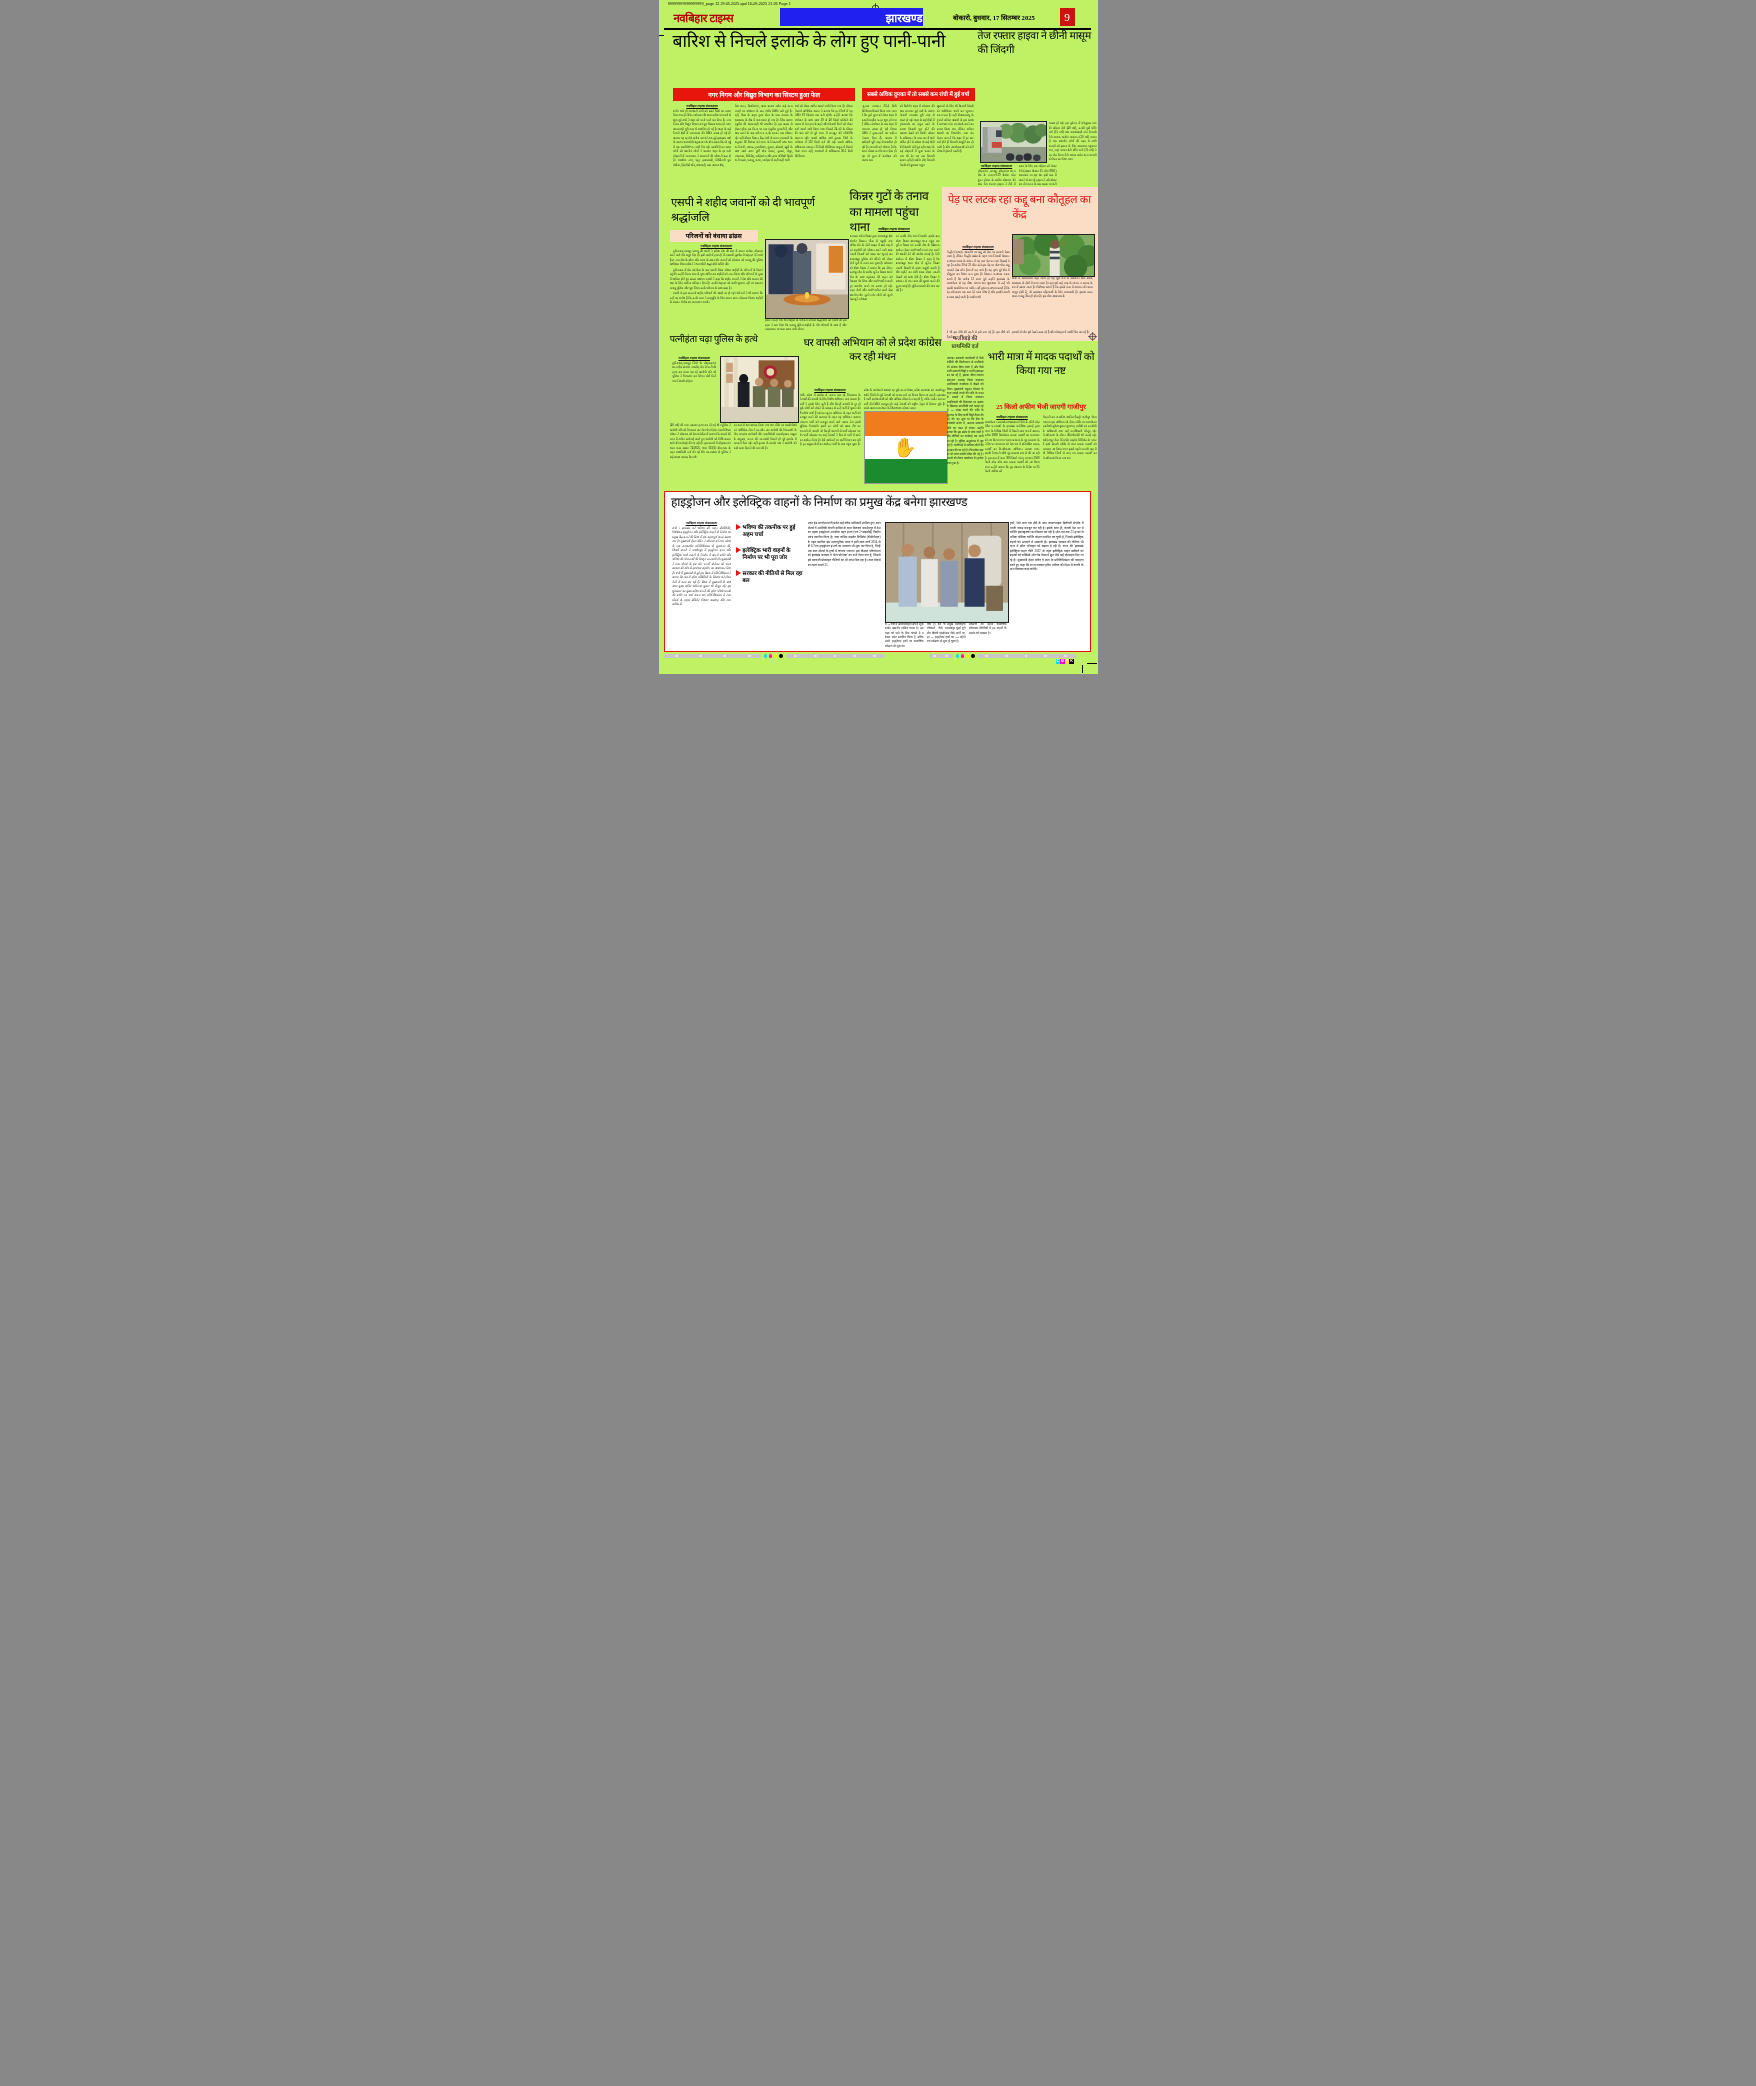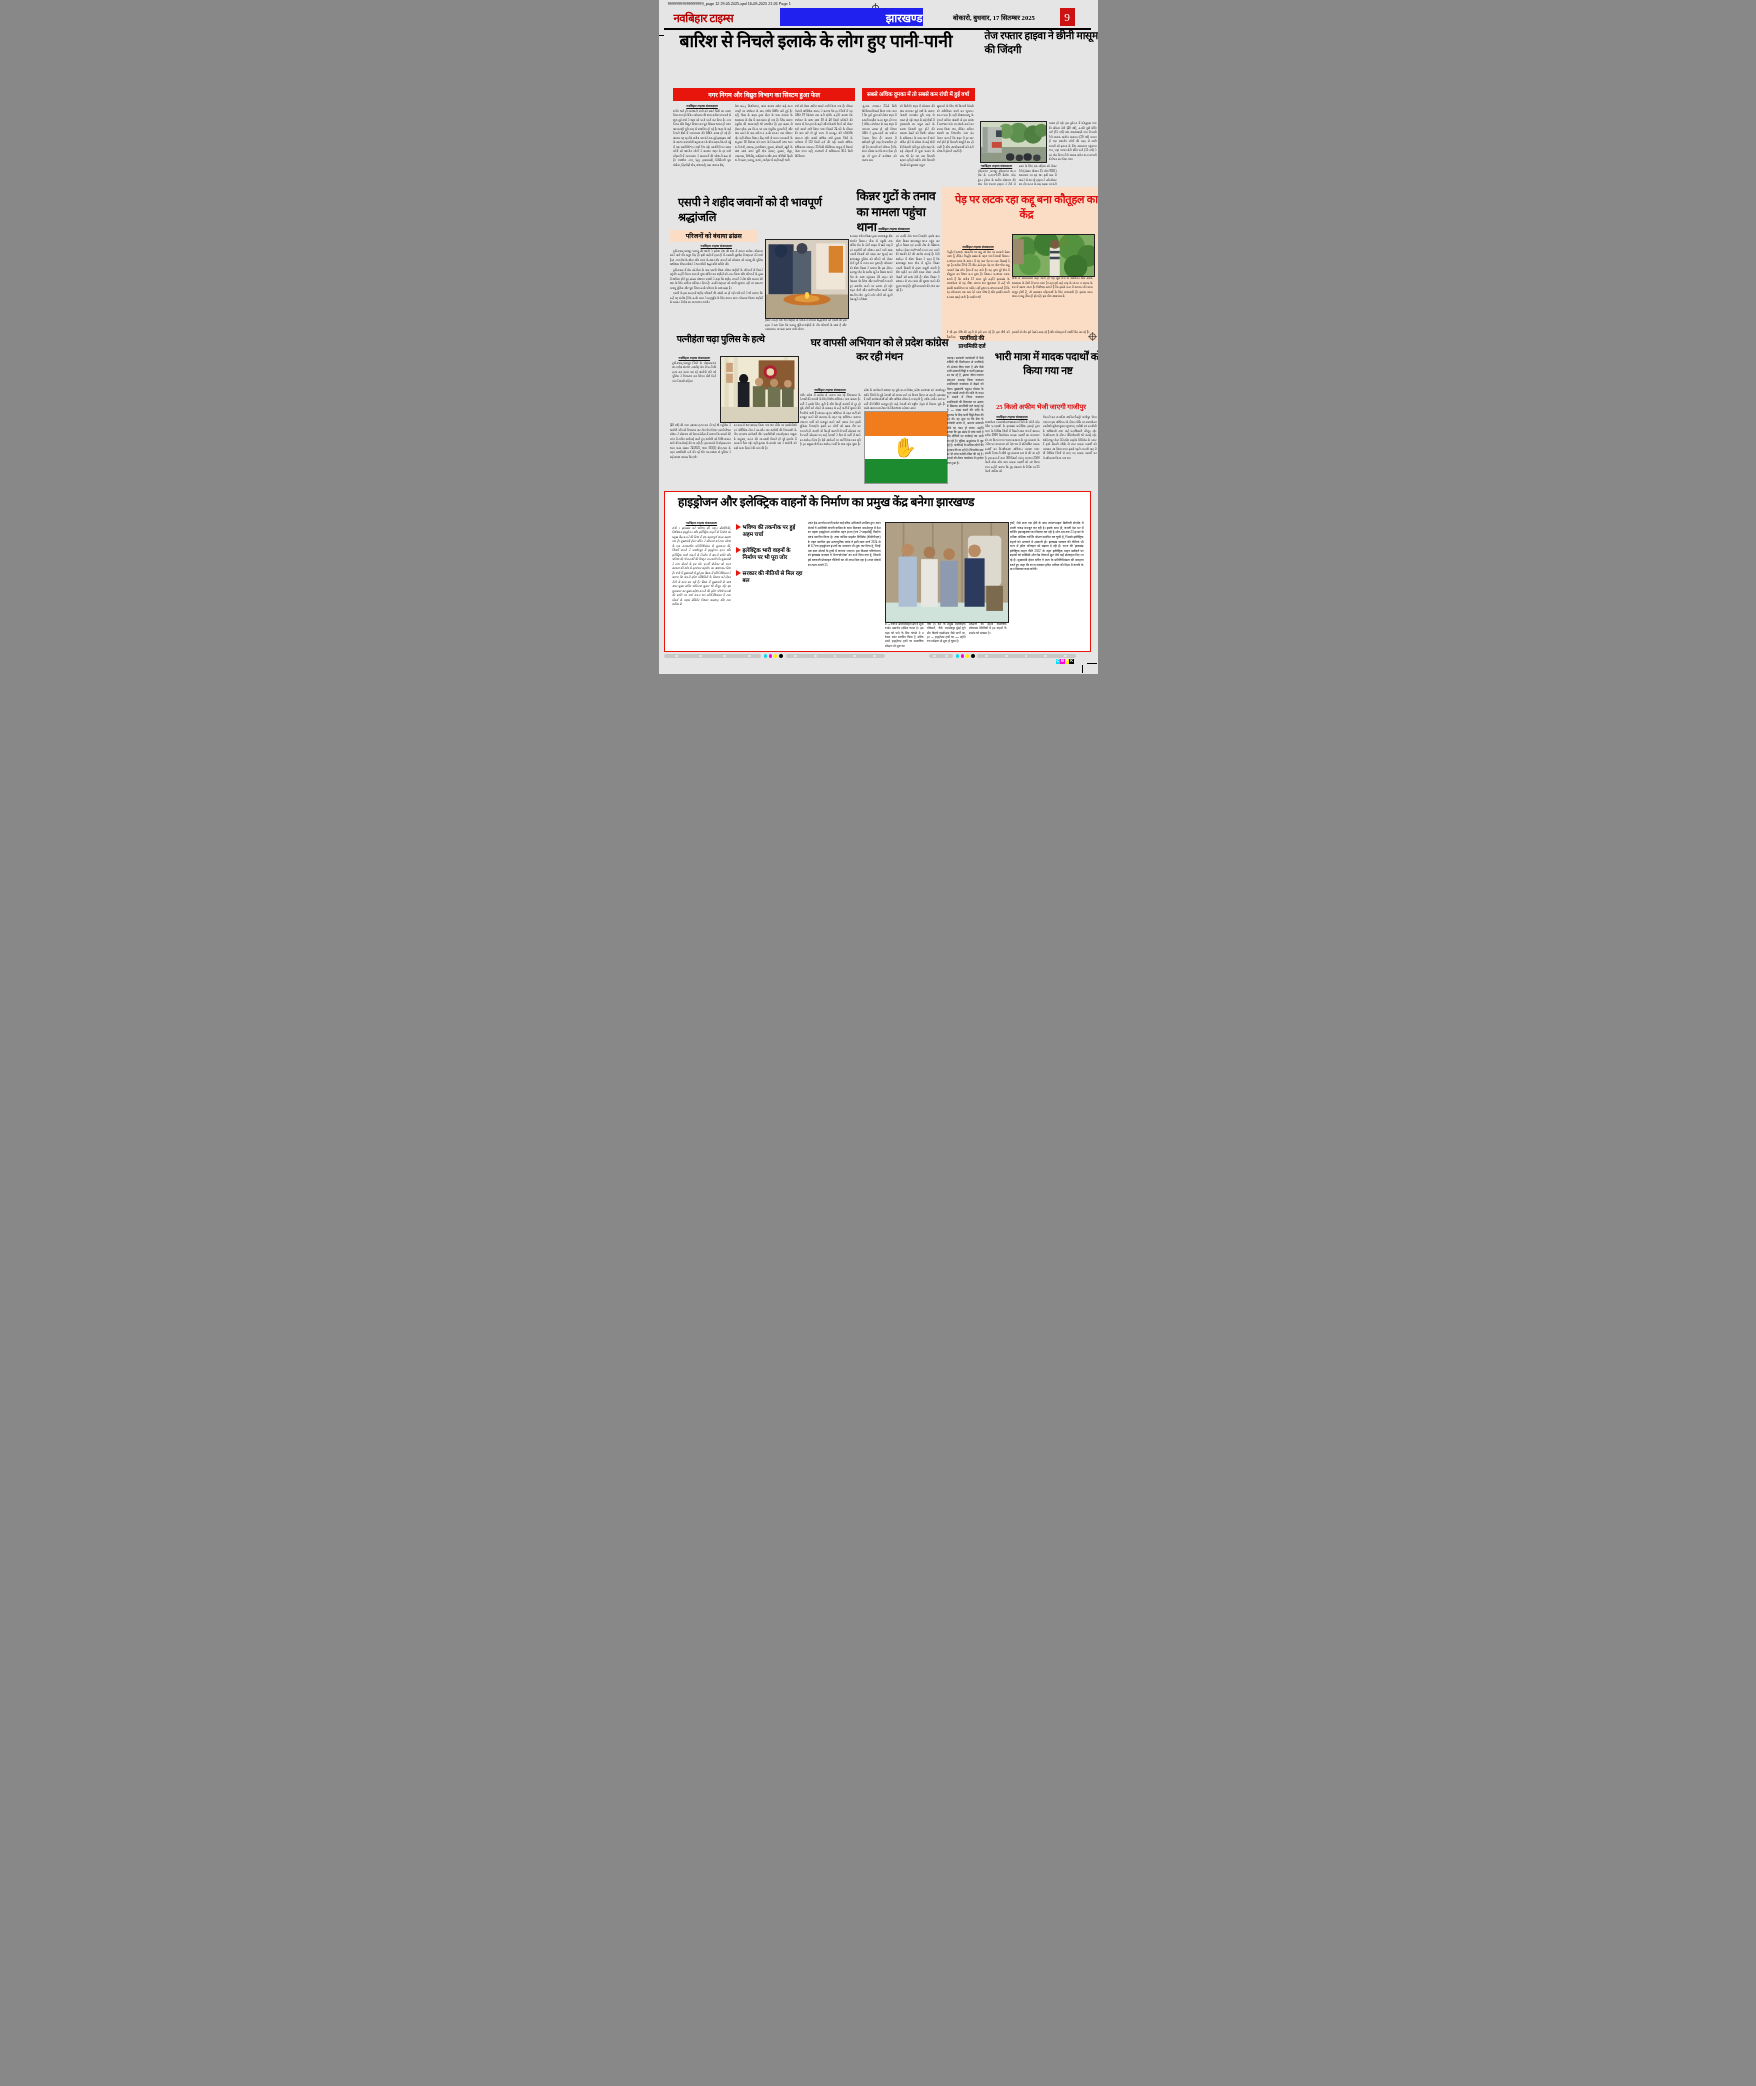--- a/index.html
+++ b/index.html
@@ -1,22 +1,22 @@
 <!DOCTYPE html>
 <html style="font-size:6.7px"><head>
 <meta charset="utf-8">
 <style>
   html,body{margin:0;padding:0;background:#888;}
-  .page{position:relative;width:439px;height:674px;background:#e5e5e5;margin:0 auto;
+  .page{position:relative;width:439px;height:674px;background:#bef264;margin:0 auto;
         font-family:"Liberation Serif","DejaVu Serif",serif;overflow:hidden;}
   .abs{position:absolute;}
   .col{position:absolute;font-size:3px;line-height:1.5;text-align:justify;overflow:hidden;color:#111;}
   .col p{margin:0 0 0.8px 0;text-indent:3.3px;}
   .byline{font-weight:bold;text-align:center;text-decoration:underline;font-size:3.3px;line-height:1.25;margin-bottom:0.8px;text-indent:0;}
-  .hl{position:absolute;font-weight:bold;color:#000;line-height:1.2;letter-spacing:-0.2px;margin-left:7px;}
+  .hl{position:absolute;font-weight:normal;color:#000;line-height:1.2;letter-spacing:-0.2px;}
   .kicker{position:absolute;background:#e8150d;color:#fff;font-weight:bold;text-align:center;
           display:flex;align-items:center;justify-content:center;overflow:hidden;}
   .photo{position:absolute;border:0.4px solid #222;overflow:hidden;background:#ccc;}
   .peach{background:#fbdcc4;}
   .capsule{position:absolute;height:3.8px;border-radius:2.1px;background:#c8c8c8;display:flex;align-items:center;justify-content:space-around;}
   .capsule i{display:block;width:2.9px;height:2.5px;border-radius:50%;background:#e9e9e9;}
   .dotrow{position:absolute;display:flex;gap:1.3px;align-items:center;}
   .dotrow b{display:block;width:3.8px;height:3.8px;border-radius:50%;}
   .cmyk{position:absolute;display:flex;}
   .cmyk span{width:4.6px;height:5.4px;font:bold 3.8px "Liberation Sans",sans-serif;color:#fff;text-align:center;line-height:5.4px;}

